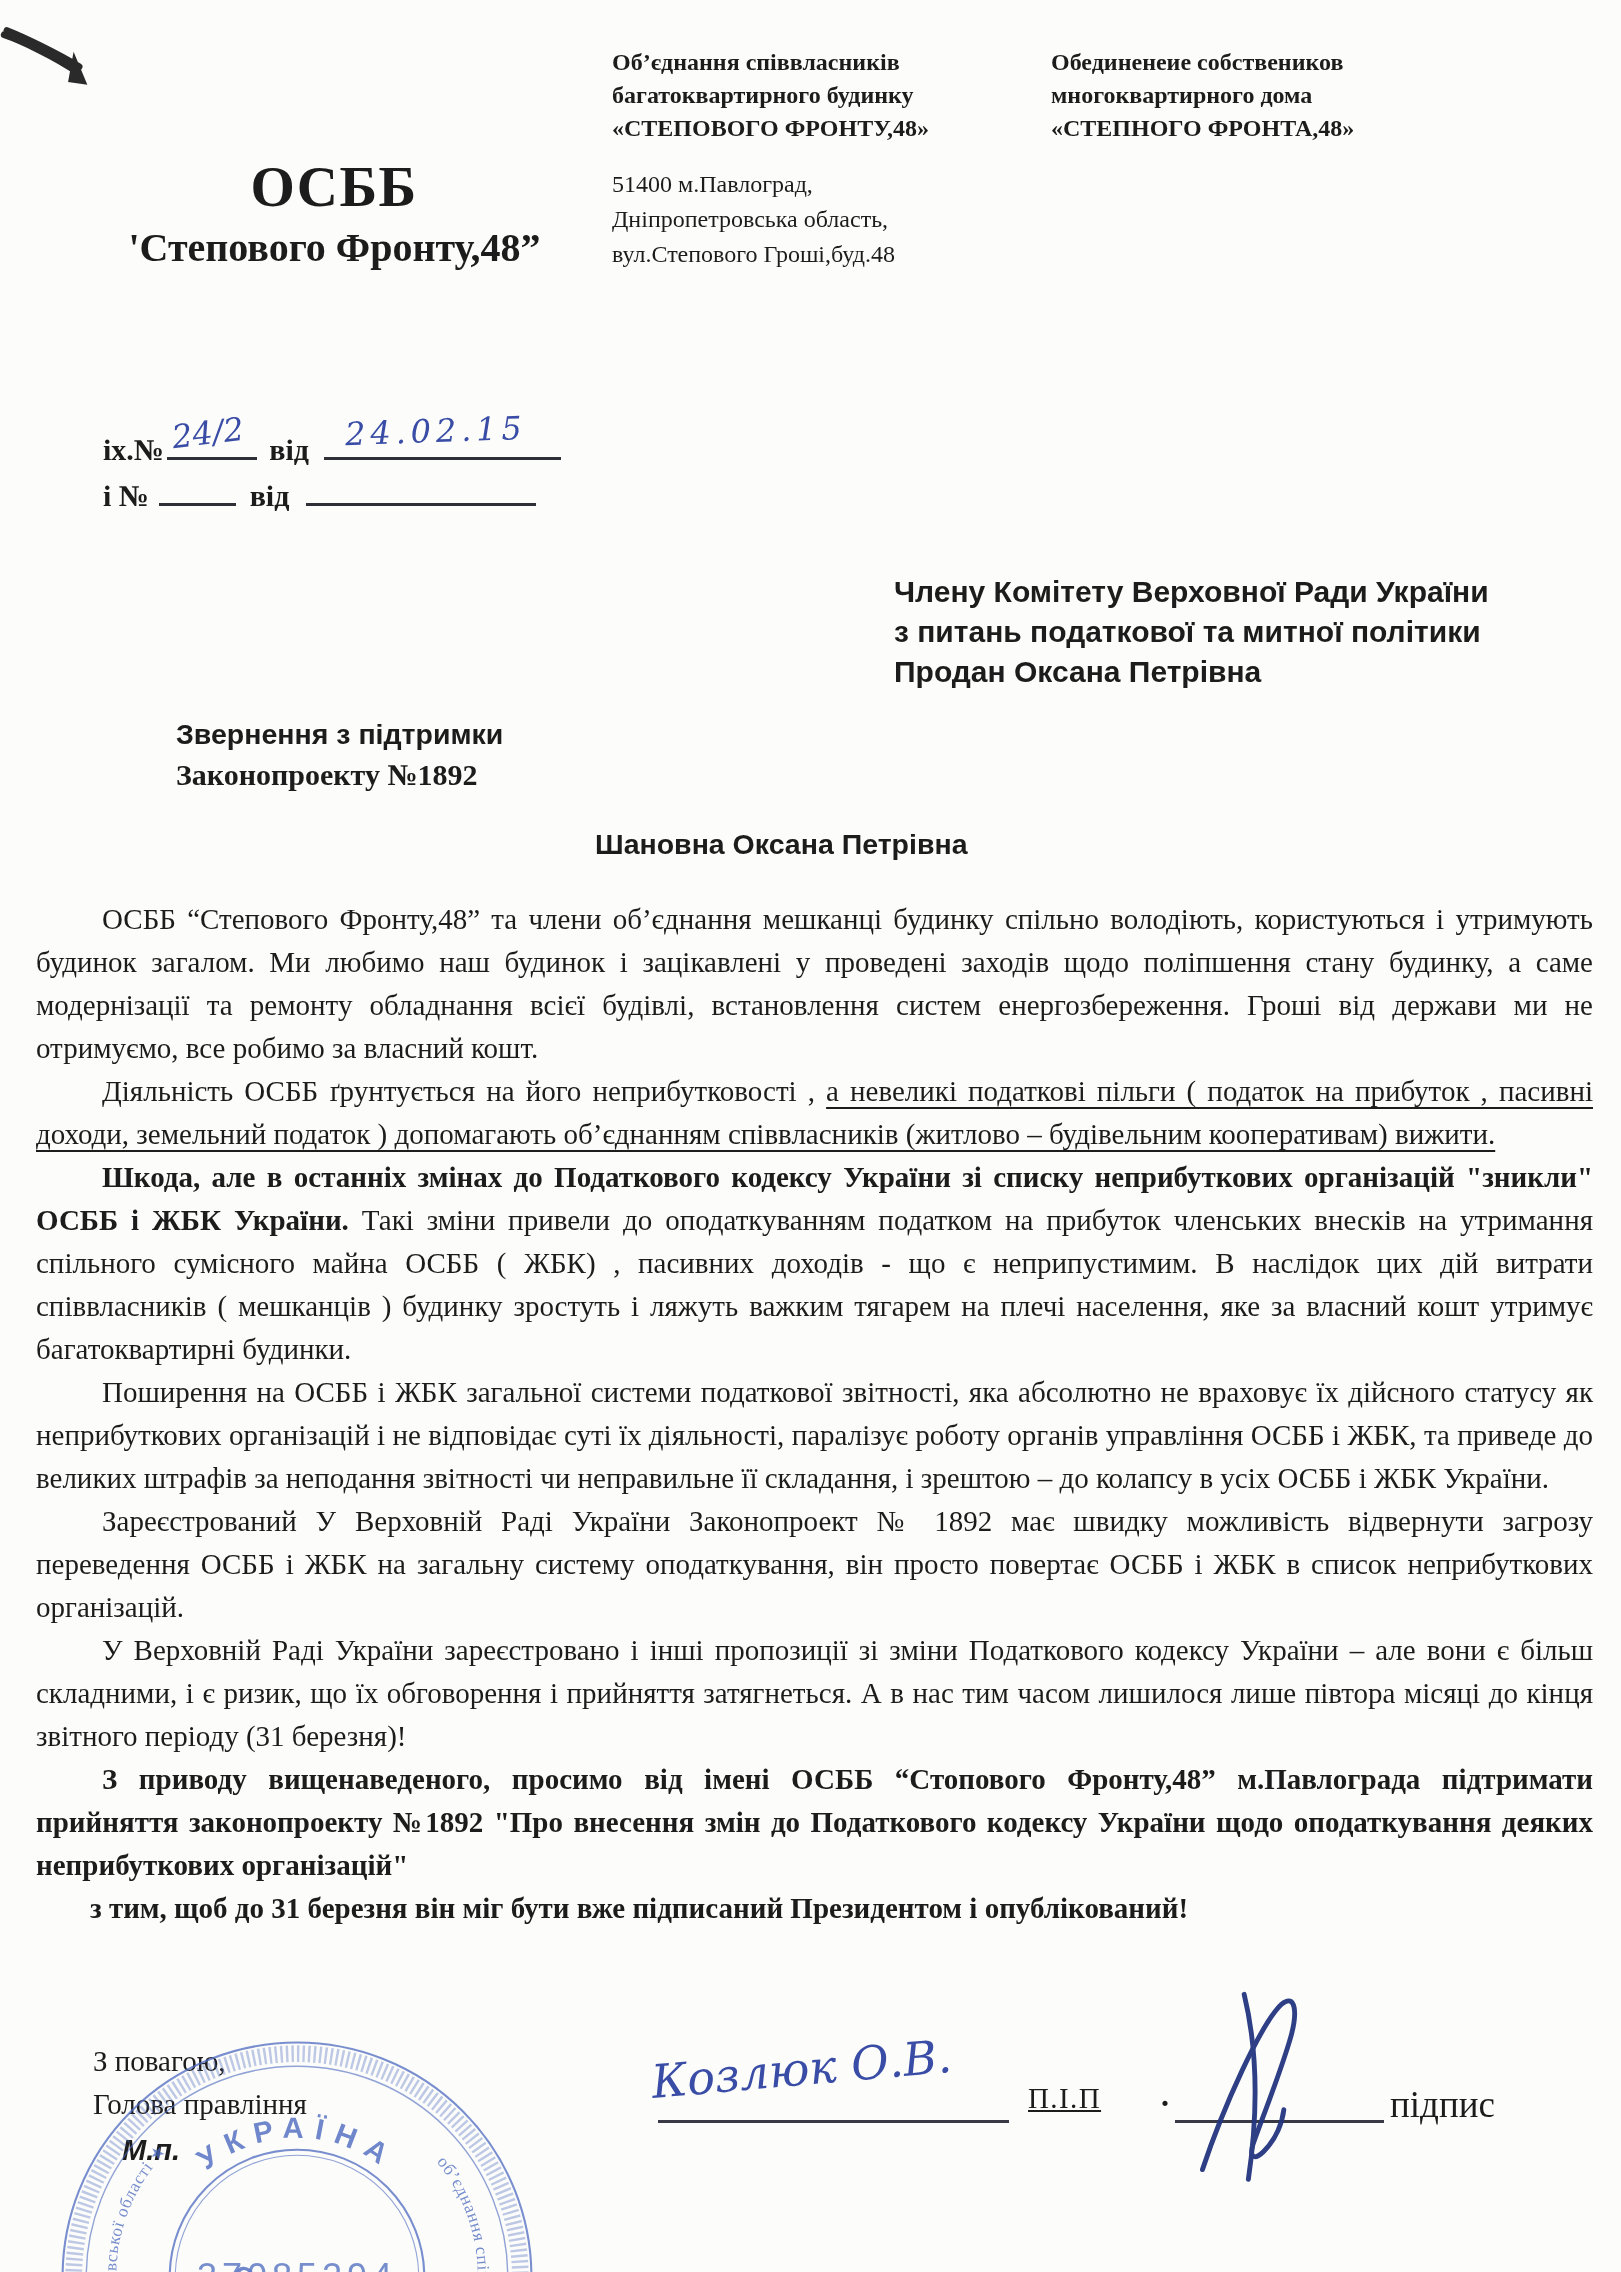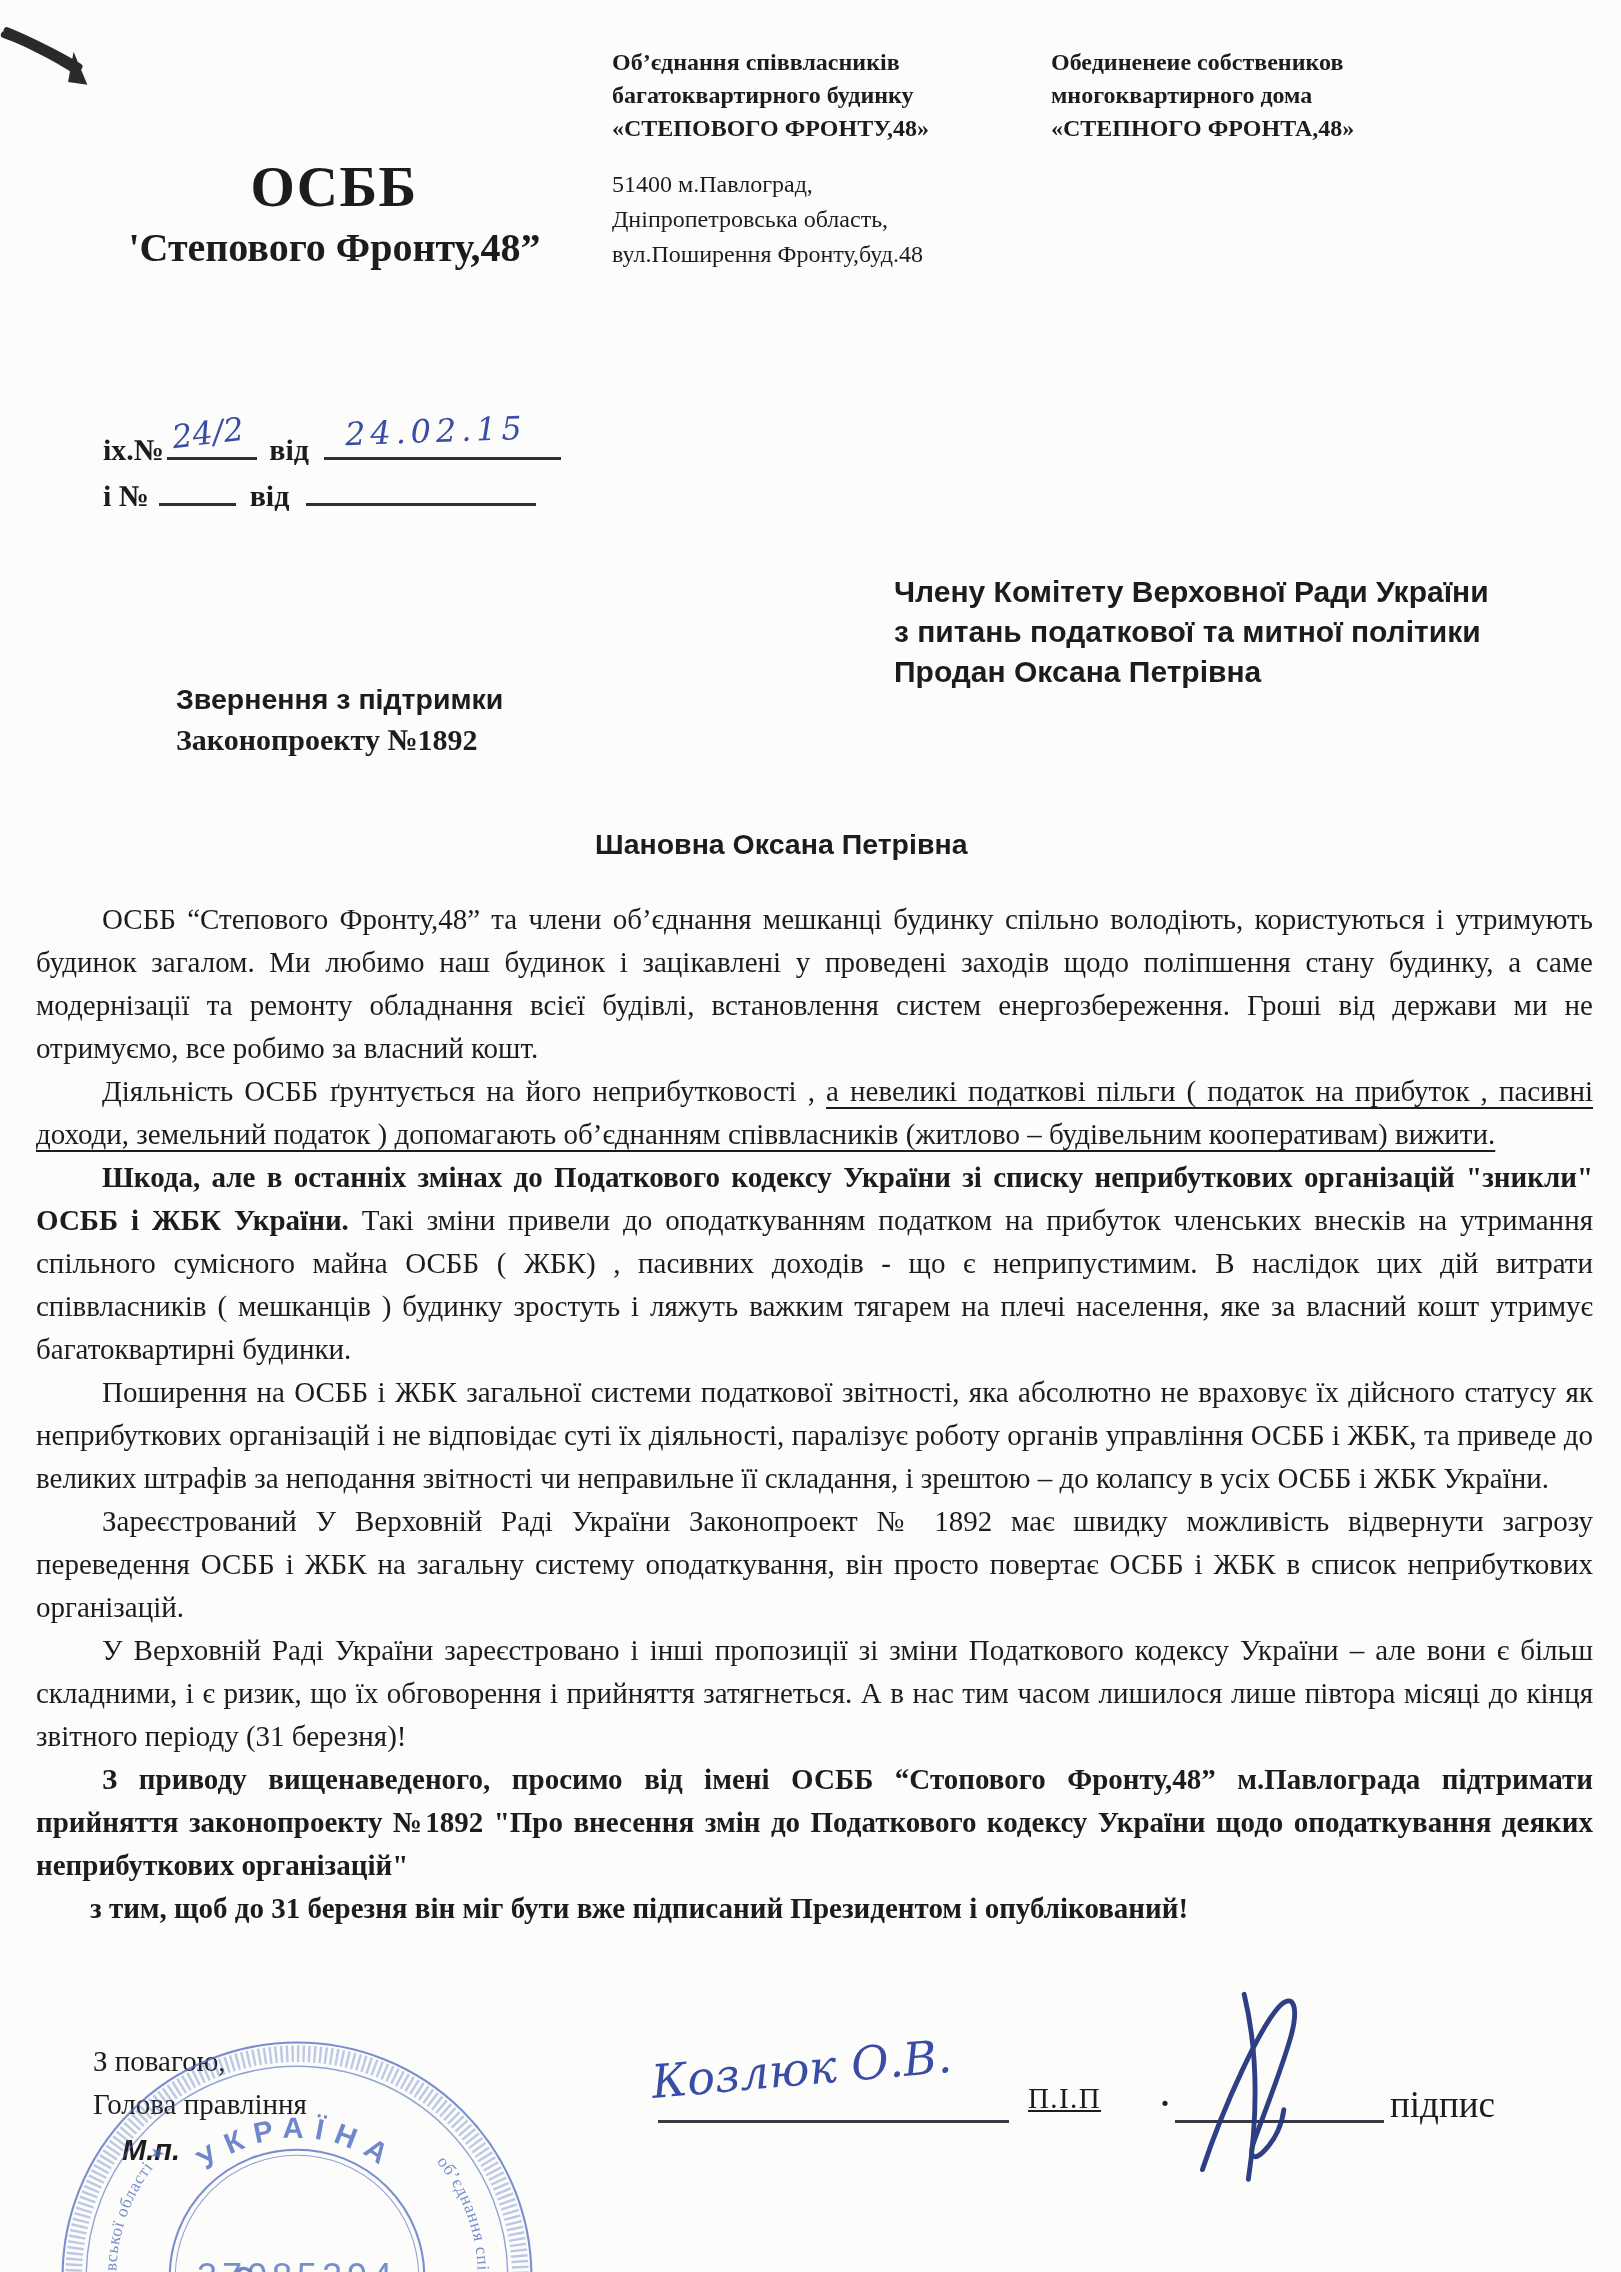--- a/index.html
+++ b/index.html
@@ -23,21 +23,21 @@
   
   .ref{position:absolute;left:103px;top:429px;font-weight:bold;font-size:30px;}
   .ref-row{display:flex;align-items:baseline;height:46px;}
   .slot{display:inline-block;border-bottom:3.5px solid #2f2f38;position:relative;height:28px;}
   .hand{font-style:italic;color:#3a4da6;font-family:"DejaVu Serif", serif;}
   .hw-num{position:absolute;left:5.6px;top:-15.3px;font-size:32px;font-weight:normal;transform:rotate(-7deg);}
   .hw-date{position:absolute;left:21px;top:-16.7px;font-size:32px;font-weight:normal;letter-spacing:4.9px;transform:rotate(-2deg);white-space:nowrap;}
   
   .addressee{position:absolute;left:894px;top:572px;width:710px;
     font-family:"Liberation Sans", sans-serif;font-weight:bold;font-size:30px;line-height:40px;}
-  .subject{position:absolute;left:176px;top:680px;width:529px;}
+  .subject{position:absolute;left:176px;top:715px;width:529px;}
   .subject .s1{font-family:"Liberation Sans", sans-serif;font-weight:bold;font-size:28.5px;line-height:39px;}
   .subject .s2{font-weight:bold;font-size:30px;line-height:42px;}
   .salutation{position:absolute;left:595px;top:828px;
     font-family:"Liberation Sans", sans-serif;font-weight:bold;font-size:28.5px;}
   
   .body-text{position:absolute;left:36px;top:898px;width:1557px;
     font-size:29px;line-height:43px;text-align:justify;}
   .body-text p{margin:0;text-indent:66px;}
   .b{font-weight:bold;}
   .u{text-decoration:underline;text-decoration-thickness:2.1px;text-underline-offset:5.6px;}
@@ -68,21 +68,21 @@
 
   <div class="hdr-col hdr-ua">
     <div class="nm">
       <div>Об’єднання співвласників</div>
       <div>багатоквартирного будинку</div>
       <div>«СТЕПОВОГО ФРОНТУ,48»</div>
     </div>
     <div class="ad">
       <div>51400 м.Павлоград,</div>
       <div>Дніпропетровська область,</div>
-      <div>вул.Поширення Фронту,буд.48</div>
+      <div>вул.Степового Гроші,буд.48</div>
     </div>
   </div>
 
   <div class="hdr-col hdr-ru">
     <div class="nm">
       <div>Обединенеие собствеников</div>
       <div>многоквартирного дома</div>
       <div>«СТЕПНОГО ФРОНТА,48»</div>
     </div>
   </div>

